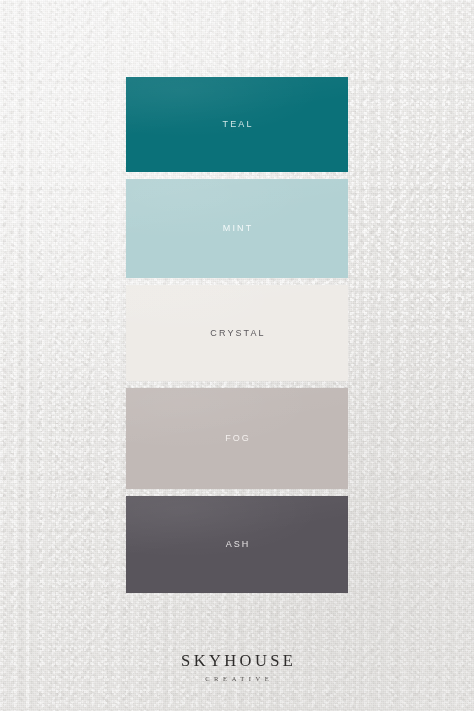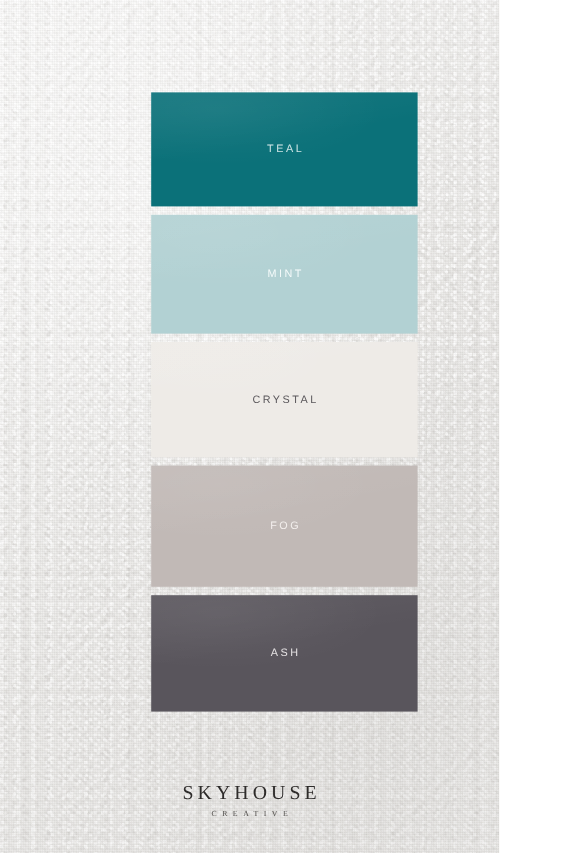--- a/index.html
+++ b/index.html
@@ -7,21 +7,21 @@
     padding: 0;
     background: #ffffff;
   }
   body {
     font-family: "Liberation Sans", sans-serif;
   }
 
   
   .poster {
     position: relative;
-    width: 416px;
+    width: 474px;
     height: 711px;
     overflow: hidden;
     background-color: #e9e8e6;
   }
 
   
   .wall-texture {
     position: absolute;
     inset: 0;
     background-color: #e9e8e6;

